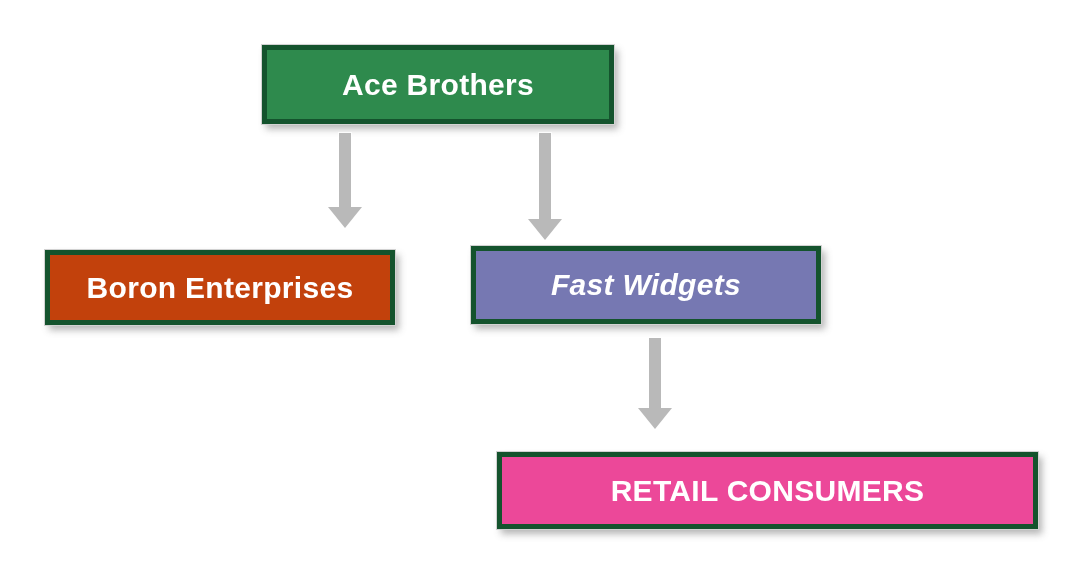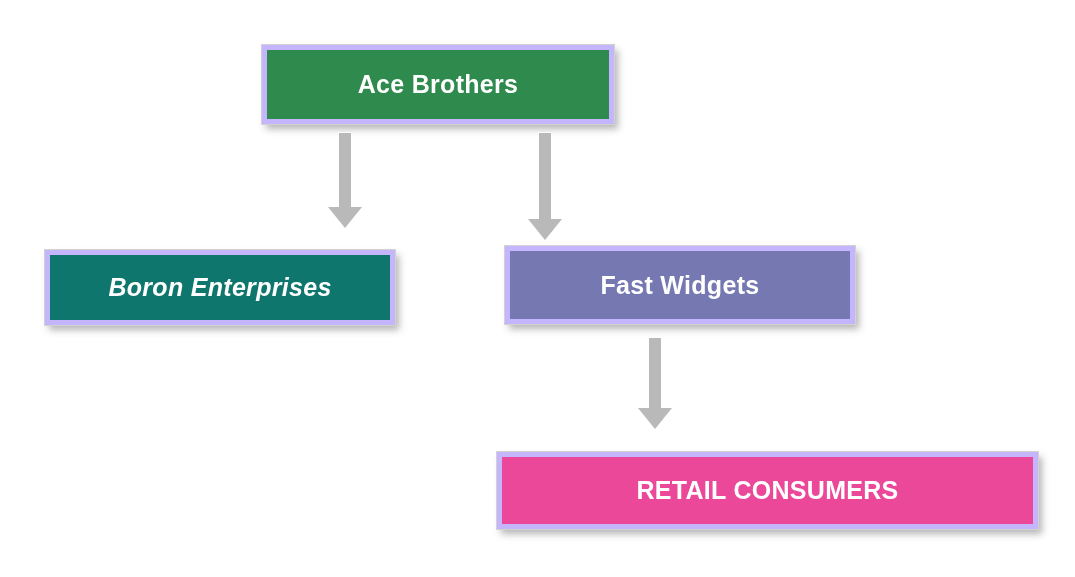--- a/index.html
+++ b/index.html
@@ -11,34 +11,34 @@
   .canvas {
     position: relative;
     width: 1075px;
     height: 577px;
     background: #ffffff;
     overflow: hidden;
   }
   .node {
     position: absolute;
     box-sizing: border-box;
-    border: 5px solid #c4b5fd;
+    border: 5px solid #14532d;
     box-shadow: 0 0 0 1px #d2d2d2, 4px 5px 7px rgba(90,90,90,0.45);
     display: flex;
     align-items: center;
     justify-content: center;
     color: #ffffff;
     font-weight: bold;
-    font-size: 25px;
+    font-size: 30px;
     letter-spacing: 0.3px;
     text-align: center;
   }
   .node-ace    { left: 262px; top: 45px;  width: 352px; height: 79px; }
   .node-boron  { left: 45px;  top: 250px; width: 350px; height: 75px; }
-  .node-fast   { left: 505px; top: 246px; width: 350px; height: 78px; }
+  .node-fast   { left: 471px; top: 246px; width: 350px; height: 78px; font-style: italic; }
   .node-retail { left: 497px; top: 452px; width: 541px; height: 77px; }
 
   .arrow {
     position: absolute;
     display: flex;
     flex-direction: column;
     align-items: center;
     width: 34px;
   }
   .arrow .shaft {
@@ -72,21 +72,21 @@
   <div class="arrow arrow-ace-boron">
     <div class="shaft"></div>
     <div class="head"></div>
   </div>
 
   <div class="arrow arrow-ace-fast">
     <div class="shaft"></div>
     <div class="head"></div>
   </div>
 
-  <div class="node node-boron" style="background-color: #0f766e; font-style: italic;">
+  <div class="node node-boron" style="background-color: #c2410c;">
     <span>Boron Enterprises</span>
   </div>
 
   <div class="node node-fast" style="background-color: rgb(118, 120, 178);">
     <span>Fast Widgets</span>
   </div>
 
   <div class="arrow arrow-fast-retail">
     <div class="shaft"></div>
     <div class="head"></div>

